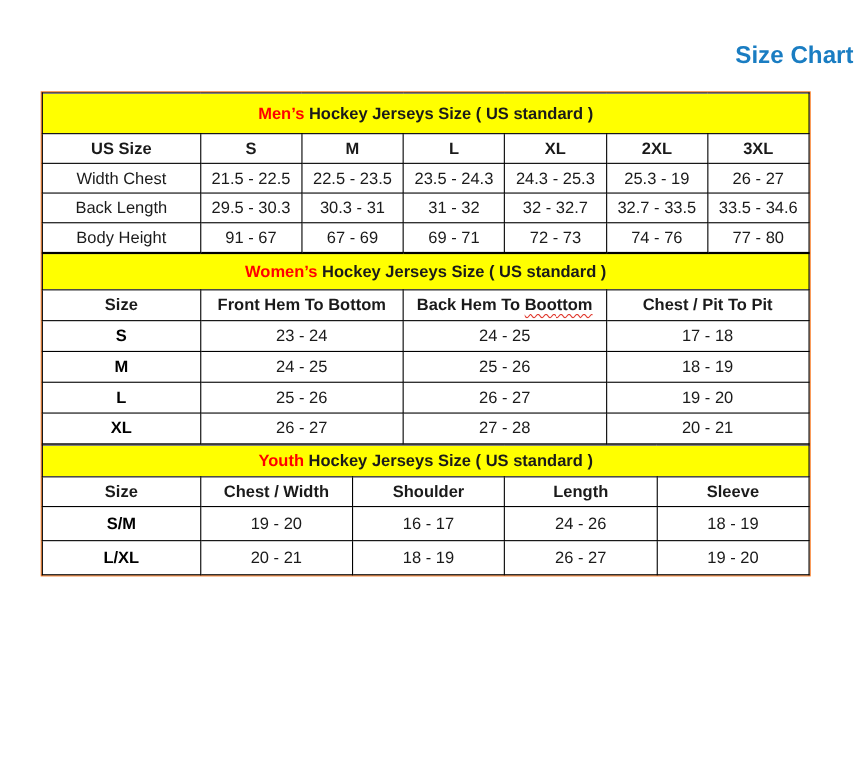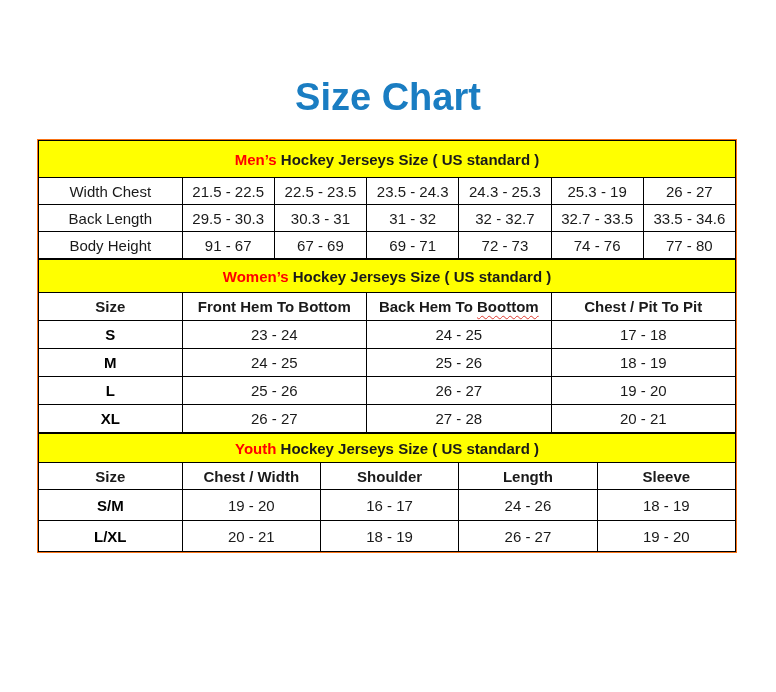--- a/index.html
+++ b/index.html
@@ -10,23 +10,23 @@
   }
   .page {
     position: relative;
     width: 776px;
     height: 692px;
     background: #ffffff;
     overflow: hidden;
   }
   .title {
     margin: 0;
-    padding-top: 76px;
-    text-align: center;
-    font-size: 38px;
+    padding-top: 37px;
+    text-align: right;
+    font-size: 22px;
     font-weight: bold;
     letter-spacing: 0px;
     color: var(--title-blue, #1A7DC2);
   }
   .tables {
     margin: 20px 0 0 37px;
     width: 698px;
     border: 1px solid #f97316;
   }
   table.size-table {
@@ -93,20 +93,29 @@
           <col>
           <col>
           <col>
           <col>
           <col>
         </colgroup>
         <tbody>
           <tr>
             <td colspan="7" class="band"><span class="hl">Men’s</span> Hockey Jerseys Size ( US standard )</td>
           </tr>
+          <tr>
+            <td class="colhead">US Size</td>
+            <td class="colhead">S</td>
+            <td class="colhead">M</td>
+            <td class="colhead">L</td>
+            <td class="colhead">XL</td>
+            <td class="colhead">2XL</td>
+            <td class="colhead">3XL</td>
+          </tr>
           <tr class="datarow">
             <td class="rowlabel">Width Chest</td>
             <td>21.5 - 22.5</td>
             <td>22.5 - 23.5</td>
             <td>23.5 - 24.3</td>
             <td>24.3 - 25.3</td>
             <td>25.3 - 19</td>
             <td>26 - 27</td>
           </tr>
           <tr class="datarow">

